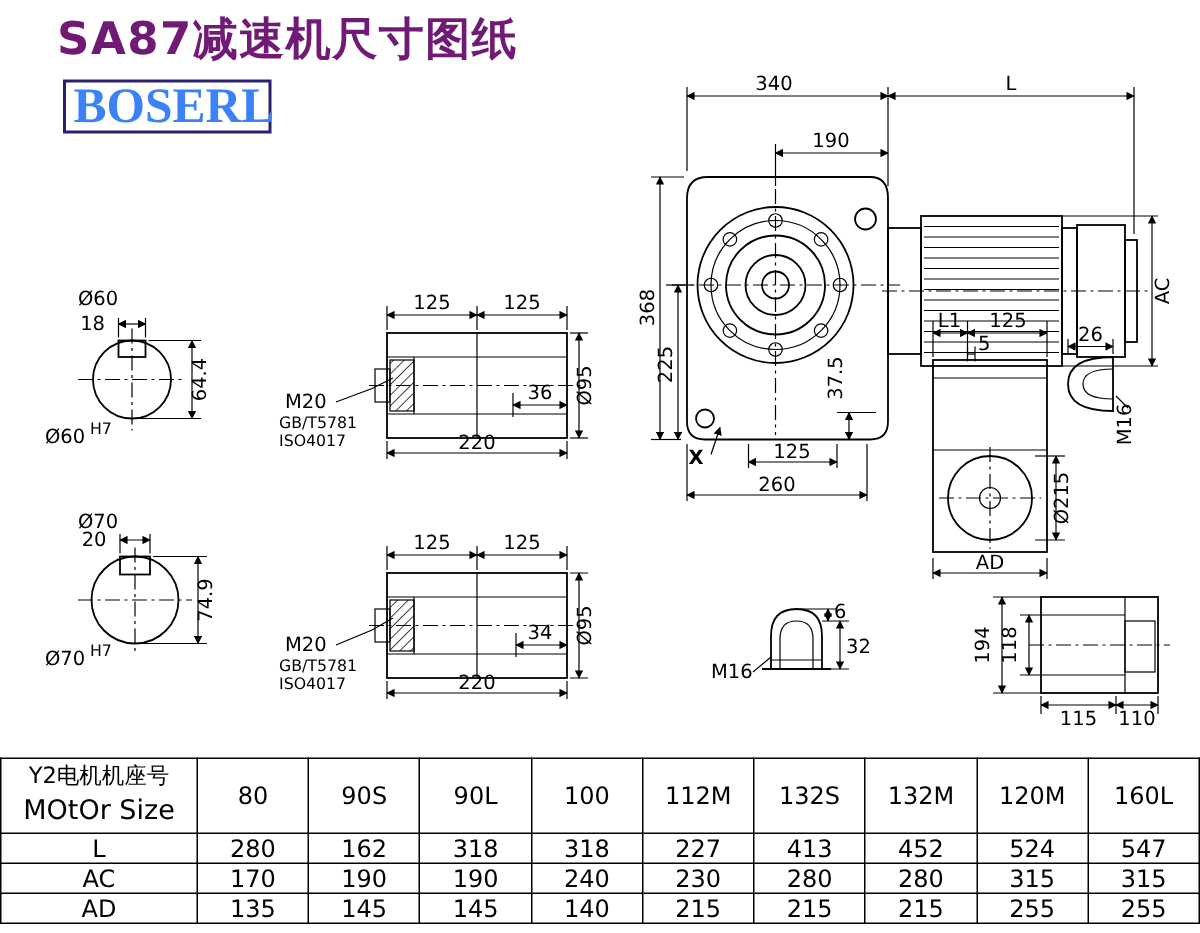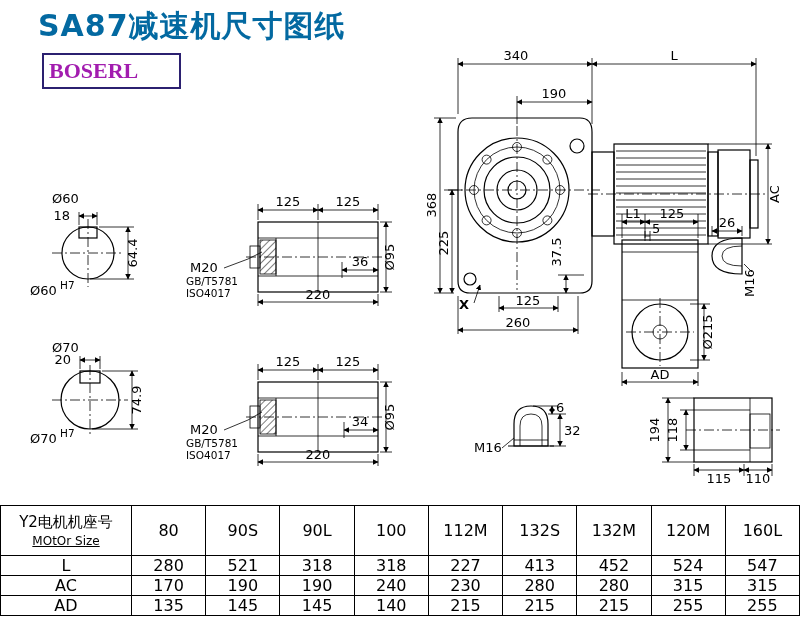--- a/index.html
+++ b/index.html
@@ -1,32 +1,32 @@
 <!DOCTYPE html>
 <html><head>
 <meta charset="utf-8">
 <style>
   html,body{margin:0;padding:0;background:#d9d9d9}
   .page{position:relative;width:800px;height:622px;background:#fff;font-family:"DejaVu Sans","Liberation Sans",sans-serif;overflow:hidden}
-  .title{position:absolute;left:38px;top:6px;font-size:30px;font-weight:bold;color:#0369a1;letter-spacing:1px}
-  .logo{position:absolute;left:42px;top:53px;width:130px;height:32px;border:2px solid #2b2070;color:#a21caf;
-        font-family:"Liberation Serif","DejaVu Serif",serif;font-weight:bold;font-size:22px;
+  .title{position:absolute;left:38px;top:6px;font-size:30px;font-weight:bold;color:#701a75;letter-spacing:1px}
+  .logo{position:absolute;left:42px;top:53px;width:130px;height:32px;border:2px solid #2b2070;color:#3b82f6;
+        font-family:"Liberation Serif","DejaVu Serif",serif;font-weight:bold;font-size:33px;
         display:flex;align-items:center;padding-left:5px;background:#fff}
   svg.draw{position:absolute;left:0;top:0}
   .ln{stroke:#000;stroke-width:1.2;fill:none}
   .thin{stroke:#000;stroke-width:0.8;fill:none}
   .dash{stroke:#000;stroke-width:0.8;fill:none;stroke-dasharray:10 3 2 3}
   .t{font-size:13px;fill:#000;stroke:none;font-family:"DejaVu Sans","Liberation Sans",sans-serif}
   .ts{font-size:10.5px}
   .tb{font-weight:bold}
   table.spec{position:absolute;left:0;top:505px;width:800px;height:94px;border-collapse:collapse;table-layout:fixed;background:#fff}
   table.spec th,table.spec td{border:1px solid #000;text-align:center;vertical-align:middle;font-weight:normal;
         font-size:16px;color:#000;padding:0;font-family:"DejaVu Sans","Liberation Sans",sans-serif}
   .hdr1{font-size:15px;line-height:1.4}
-  .hdr2{font-size:12px;line-height:1.4;text-decoration:underline}
+  .hdr2{font-size:18px;line-height:1.4;}
 </style>
 </head>
 <body>
 
 <div class="page">
   <div class="title">SA87减速机尺寸图纸</div>
   <div class="logo">BOSERL</div>
 
   <svg class="draw" width="800" height="505" viewBox="0 0 800 505">
     <defs>
@@ -326,21 +326,21 @@
         <th>100</th>
         <th>112M</th>
         <th>132S</th>
         <th>132M</th>
         <th>120M</th>
         <th>160L</th>
       </tr>
       <tr>
         <th>L</th>
         <td>280</td>
-        <td>521</td>
+        <td>162</td>
         <td>318</td>
         <td>318</td>
         <td>227</td>
         <td>413</td>
         <td>452</td>
         <td>524</td>
         <td>547</td>
       </tr>
       <tr>
         <th>AC</th>

